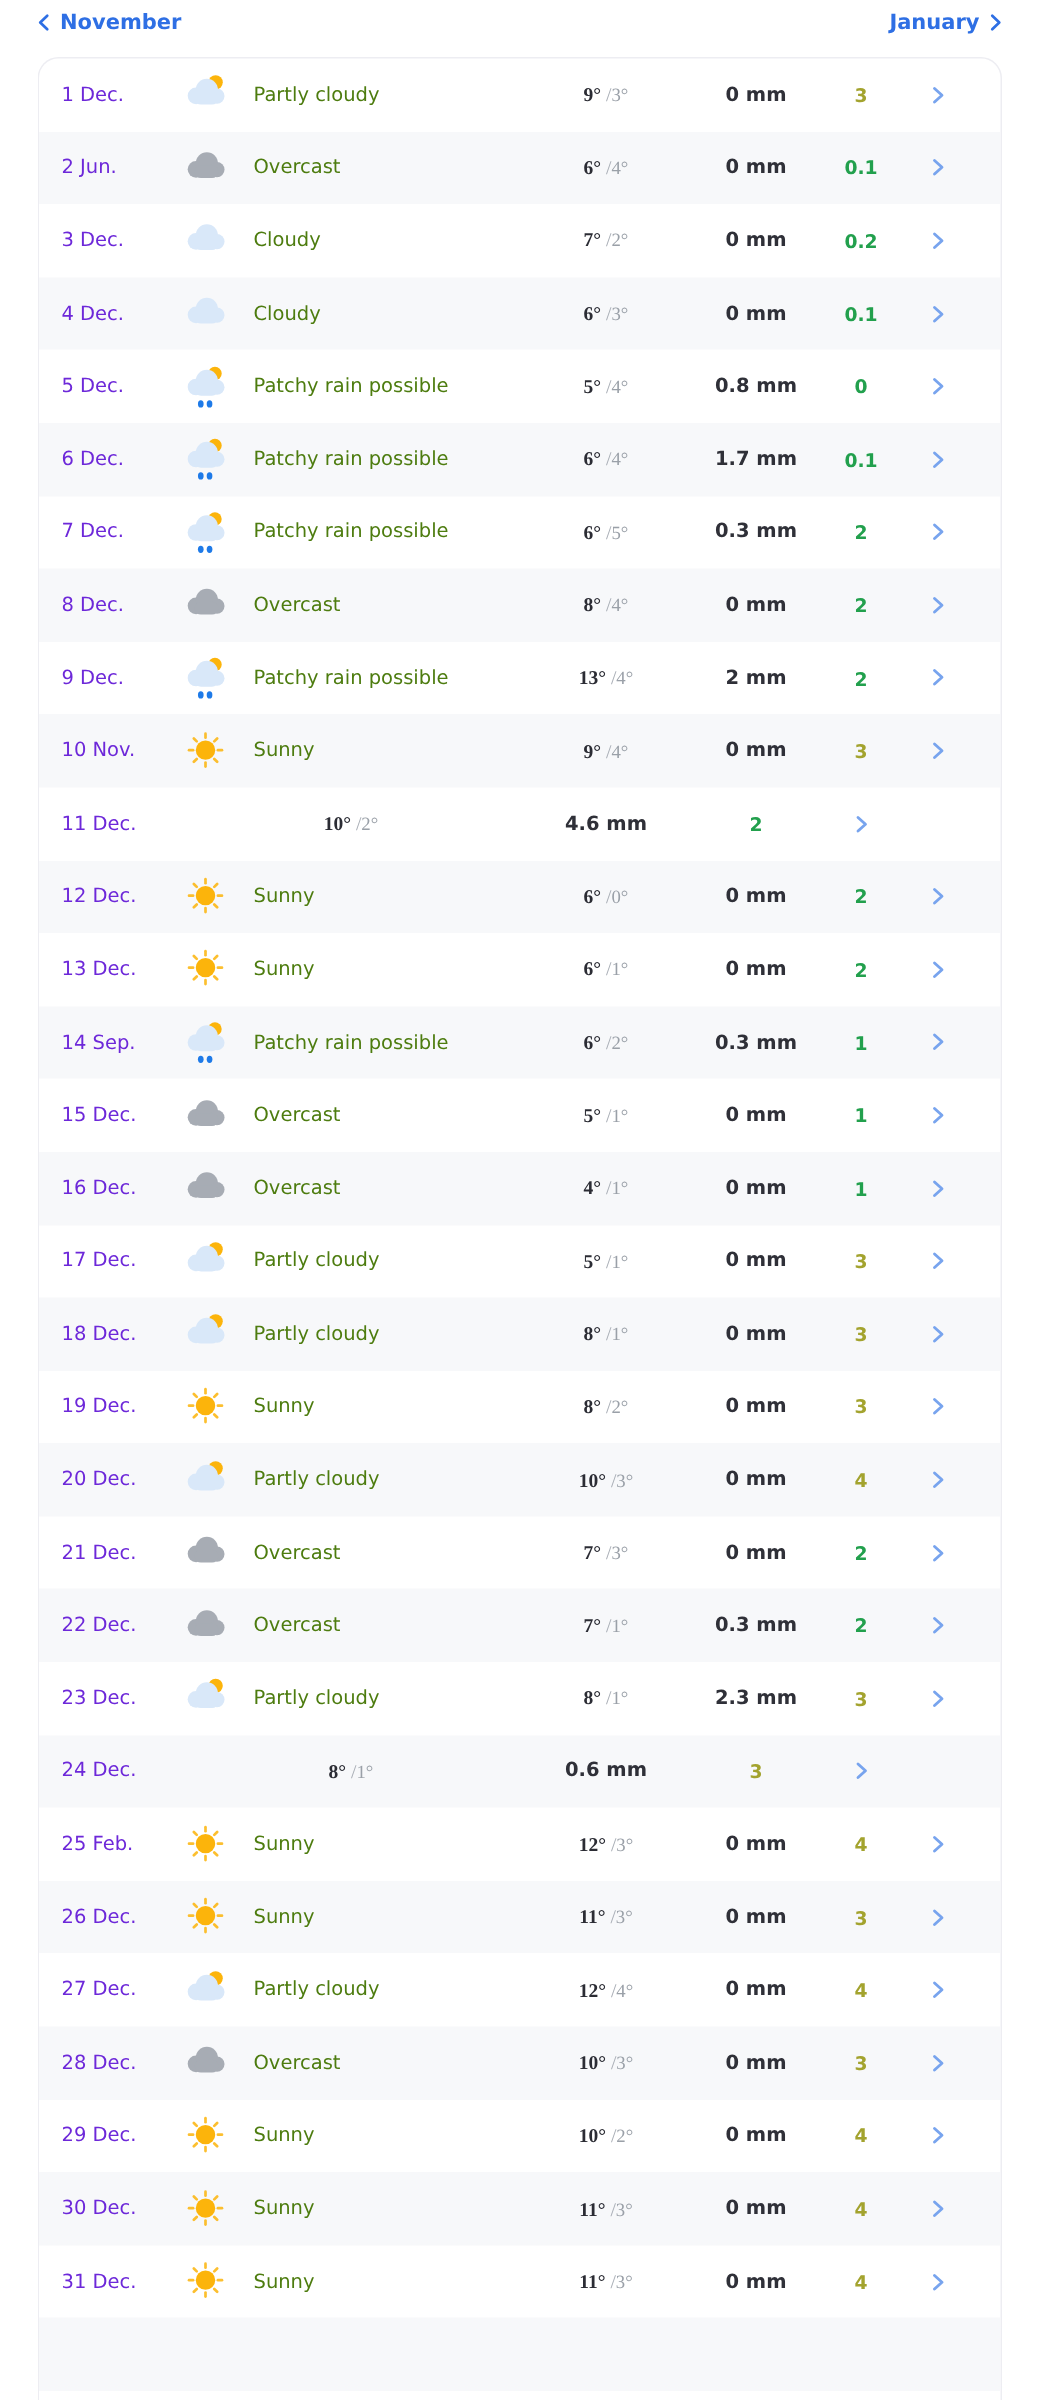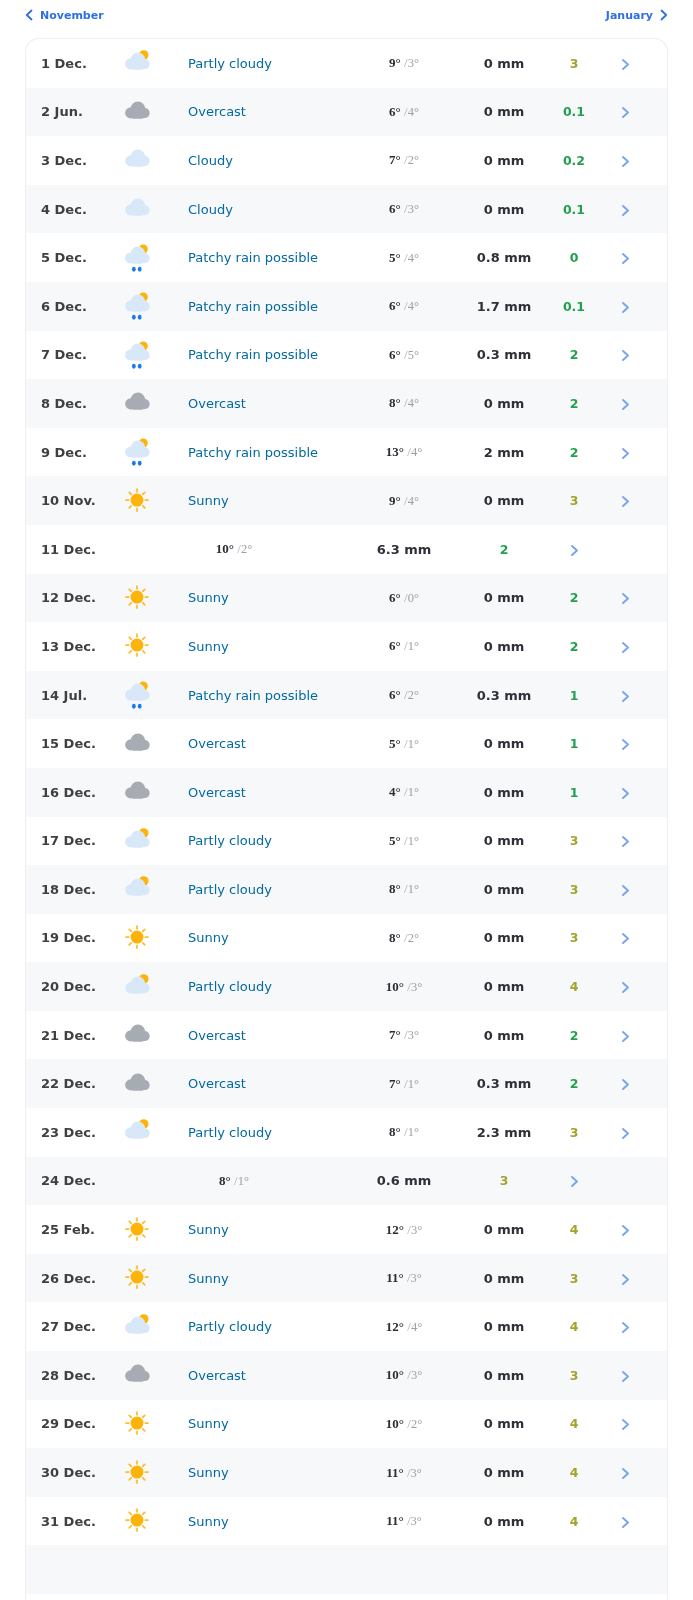--- a/index.html
+++ b/index.html
@@ -7,21 +7,21 @@
   body { width: 693px; height: 1600px; overflow: hidden; position: relative; }
 
   
   .month-nav {
     position: absolute; top: 4px; left: 25px; right: 25px;
     display: flex; justify-content: space-between; align-items: center;
     height: 22px;
   }
   .month-link {
     display: flex; align-items: center; gap: 7px;
-    font-size: 11px; font-weight: bold; color: #2e6fe4;
+    font-size: 14px; font-weight: bold; color: #2e6fe4;
     cursor: pointer; text-decoration: none;
   }
   .month-link svg { display: block; }
 
   
   .card {
     position: absolute; top: 38px; left: 25px; width: 643px; height: 1580px;
     background: #ffffff;
     border: 1px solid #ededf2;
     border-bottom: none;
@@ -40,25 +40,25 @@
     height: 42px;
     border-bottom: 1px solid #f0f0f3;
     font-size: 13.5px; font-weight: bold; color: #2b2c34;
   }
   .th { text-align: center; }
   .th.left { text-align: left; }
 
   .row { height: 48.6px; font-size: 13px; }
   .row.alt { background: #f7f8fa; }
 
-  .cell-date { color: #404040; font-weight: bold; cursor: pointer; }
+  .cell-date { color: #6d28d9; font-weight: normal; cursor: pointer; }
   .cell-weather { display: flex; align-items: center; gap: 14px; }
   .icon-slot { width: 36px; height: 34px; display: flex; align-items: center; justify-content: center; }
   .icon-slot svg { display: block; }
-  .cond { color: #0369a1; margin-left: 19px; }
+  .cond { color: #4d7c0f; }
 
   .cell-temp { text-align: center; white-space: nowrap; font-family: Liberation Serif, serif; }
   .temp-hi { color: #2b2c34; font-weight: bold; }
   .temp-slash { color: #a9aeb6; font-weight: normal; }
   .temp-lo { color: #9aa0a8; font-size: 12.5px; }
 
   .cell-rain { text-align: center; color: #2f3038; font-weight: bold; }
   .cell-uv { text-align: center; font-weight: bold; font-size: 12.5px; }
   .cell-more { text-align: center; cursor: pointer; }
   .cell-more svg { display: inline-block; vertical-align: middle; }
@@ -394,21 +394,21 @@
             </svg>
       </span>
     </div>
   </div>
 
   <div class="grid-row row">
     <div class="cell-date">11 Dec.</div>
     <div class="cell-temp">
       <span class="temp-hi">10°</span><span class="temp-slash"> /</span><span class="temp-lo">2°</span>
     </div>
-    <div class="cell-rain">6.3 mm</div>
+    <div class="cell-rain">4.6 mm</div>
     <div class="cell-uv" style="color: rgb(34, 160, 77);">2</div>
     <div class="cell-more">
       <span>
         <svg width="9" height="13" viewBox="0 0 9 13">
               <polyline points="2,2 7,6.5 2,11" fill="none" stroke="#78a4ee" stroke-width="1.9" stroke-linecap="round" stroke-linejoin="round"></polyline>
             </svg>
       </span>
     </div>
   </div>
 
@@ -470,21 +470,21 @@
     <div class="cell-more">
       <span>
         <svg width="9" height="13" viewBox="0 0 9 13">
               <polyline points="2,2 7,6.5 2,11" fill="none" stroke="#78a4ee" stroke-width="1.9" stroke-linecap="round" stroke-linejoin="round"></polyline>
             </svg>
       </span>
     </div>
   </div>
 
   <div class="grid-row row alt">
-    <div class="cell-date">14 Jul.</div>
+    <div class="cell-date">14 Sep.</div>
     <div class="cell-weather">
       <span class="icon-slot">
             <svg width="36" height="34" viewBox="0 0 40 36">
               <circle cx="27" cy="8" r="5" fill="#fcb40b"></circle>
               <g transform="translate(0 0)" fill="#d9e8f9">
     <circle cx="13" cy="18" r="6.2"></circle>
                 <circle cx="21" cy="13.5" r="8.2"></circle>
                 <circle cx="28.5" cy="18.2" r="5.6"></circle>
     <rect x="12" y="15" width="17.5" height="9.4" rx="4.7"></rect>
               </g>

